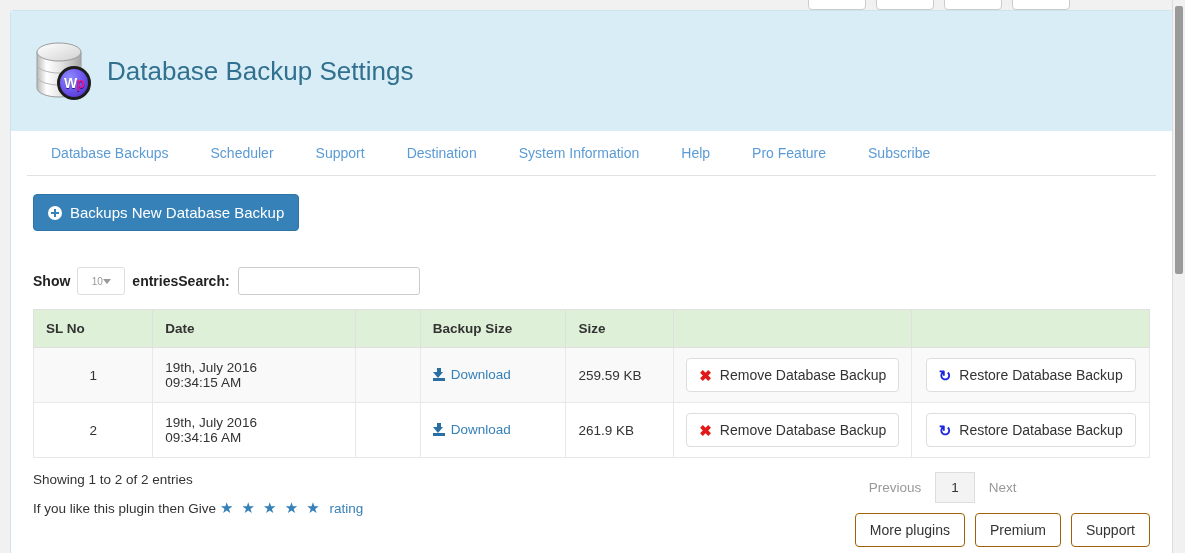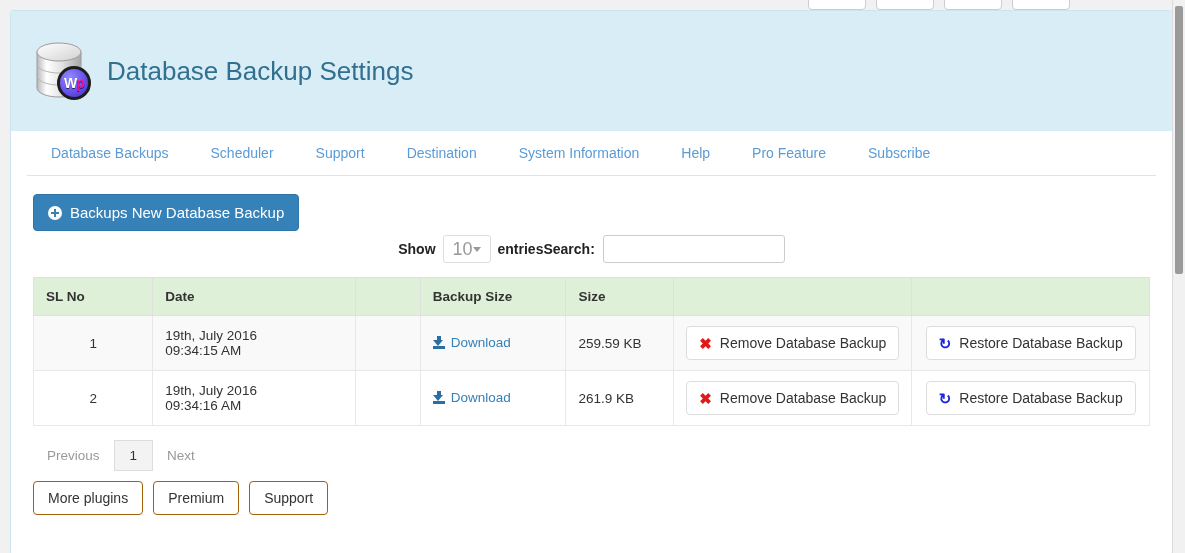--- a/index.html
+++ b/index.html
@@ -146,40 +146,40 @@
     content: "";
     position: absolute;
     background: #3681b8;
   }
   .icon-plus-circle::before { left: 6px; top: 3px; width: 2px; height: 8px; }
   .icon-plus-circle::after  { top: 6px; left: 3px; height: 2px; width: 8px; }
 
   
   .table-controls {
     display: flex;
-    justify-content: center;
-    align-items: center;
-    margin-top: 4px;
+    justify-content: flex-start;
+    align-items: center;
+    margin-top: 36px;
   }
   .show-entries {
     font-size: 14px;
     color: #222;
     font-weight: bold;
     display: flex;
     align-items: center;
     gap: 7px;
   }
   .len-select {
     width: 46px;
     height: 26px;
     border: 1px solid #ddd;
     border-radius: 3px;
     background: #fff;
     color: #999;
-    font-size: 18px;
+    font-size: 10px;
     display: flex;
     align-items: center;
     justify-content: center;
     font-weight: normal;
   }
   .caret-down {
     width: 0; height: 0;
     border-left: 4px solid transparent;
     border-right: 4px solid transparent;
     border-top: 5px solid #999;
@@ -503,20 +503,28 @@
               <button class="act-btn">
                 <span class="icon-refresh">↻</span>
                 <span>Restore Database Backup</span>
               </button>
             </td>
           </tr>
         </tbody>
       </table>
 
       <div class="foot">
+        <div class="foot-left">
+          <div>Showing 1 to 2 of 2 entries</div>
+          <div class="line2">
+            <span>If you like this plugin then Give</span>
+            <span class="stars">★ ★ ★ ★ ★</span>
+            <a class="rating-link" href="#">rating</a>
+          </div>
+        </div>
         <div>
           <div class="paginate">
             <span class="pg-btn">Previous</span>
             <span class="pg-num">1</span>
             <span class="pg-btn">Next</span>
           </div>
           <div class="bottom-btns">
             <button class="b-btn">More plugins</button>
             <button class="b-btn">Premium</button>
             <button class="b-btn">Support</button>

